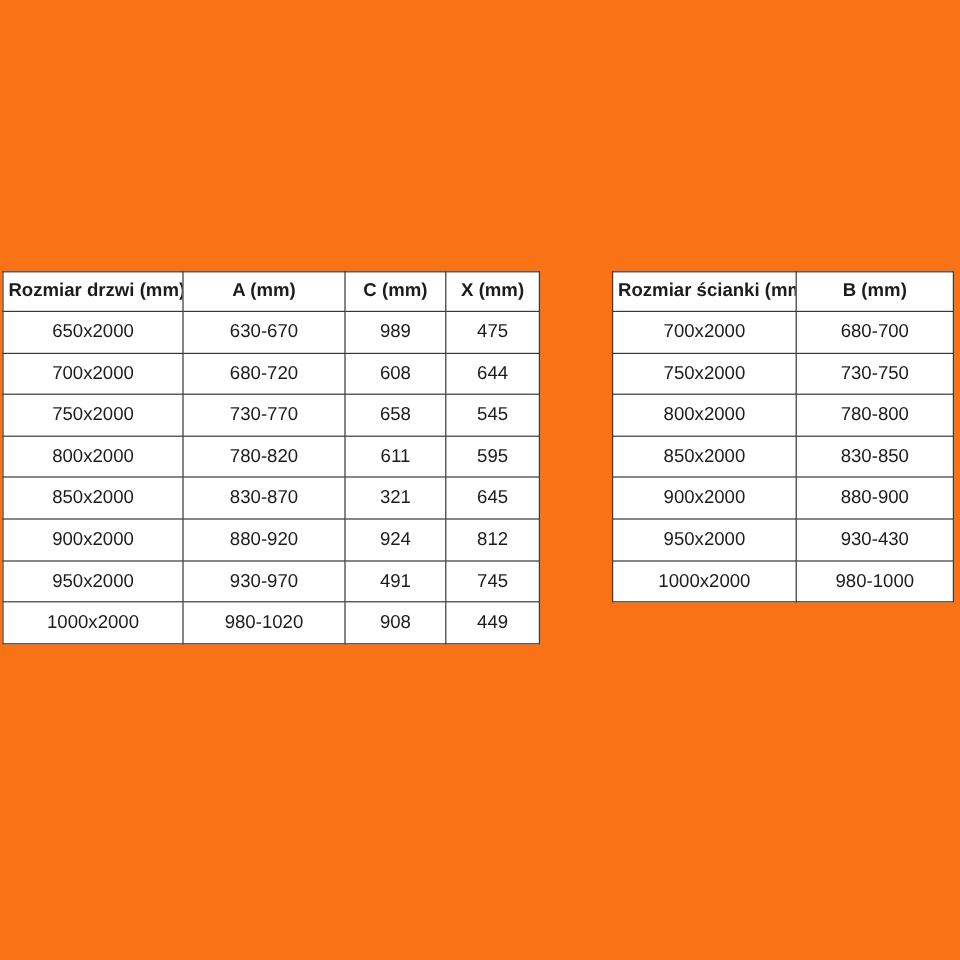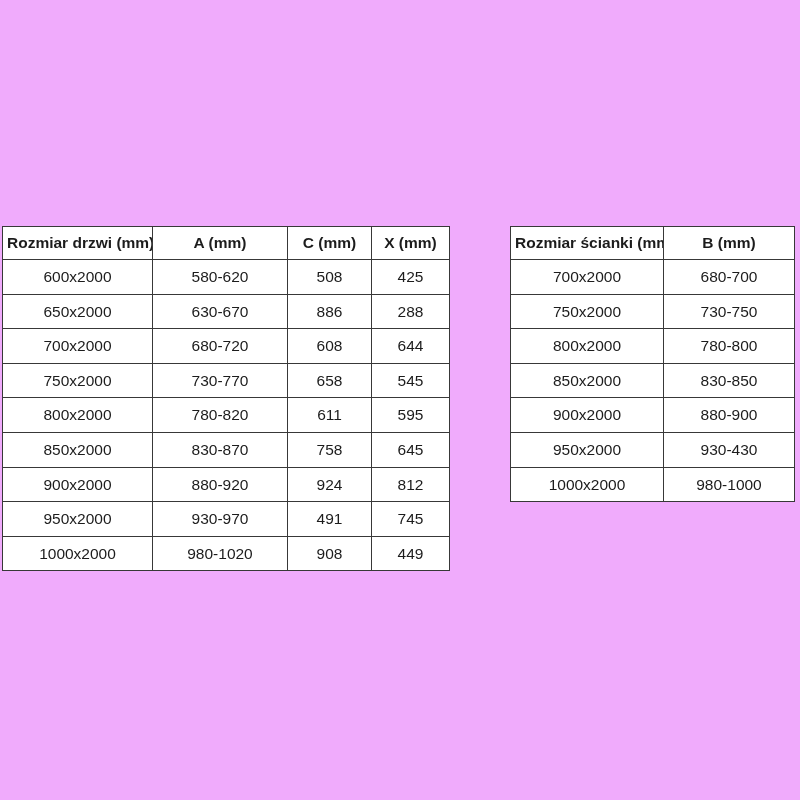--- a/index.html
+++ b/index.html
@@ -3,21 +3,21 @@
 <meta charset="utf-8">
 <style>
   html, body {
     margin: 0;
     padding: 0;
   }
   .canvas {
     position: relative;
     width: 800px;
     height: 800px;
-    background: #f0abfc;
+    background: #f97316;
     font-family: "Liberation Sans", sans-serif;
     color: #1c1c1c;
     overflow: hidden;
   }
   table.spec-table {
     position: absolute;
     border-collapse: collapse;
     table-layout: fixed;
     background: #ffffff;
   }
@@ -73,30 +73,24 @@
     <thead>
       <tr>
         <th>Rozmiar drzwi (mm)</th>
         <th>A (mm)</th>
         <th>C (mm)</th>
         <th>X (mm)</th>
       </tr>
     </thead>
     <tbody>
       <tr>
-        <td>600x2000</td>
-        <td>580-620</td>
-        <td>508</td>
-        <td>425</td>
-      </tr>
-      <tr>
         <td>650x2000</td>
         <td>630-670</td>
-        <td>886</td>
-        <td>288</td>
+        <td>989</td>
+        <td>475</td>
       </tr>
       <tr>
         <td>700x2000</td>
         <td>680-720</td>
         <td>608</td>
         <td>644</td>
       </tr>
       <tr>
         <td>750x2000</td>
         <td>730-770</td>
@@ -105,21 +99,21 @@
       </tr>
       <tr>
         <td>800x2000</td>
         <td>780-820</td>
         <td>611</td>
         <td>595</td>
       </tr>
       <tr>
         <td>850x2000</td>
         <td>830-870</td>
-        <td>758</td>
+        <td>321</td>
         <td>645</td>
       </tr>
       <tr>
         <td>900x2000</td>
         <td>880-920</td>
         <td>924</td>
         <td>812</td>
       </tr>
       <tr>
         <td>950x2000</td>

